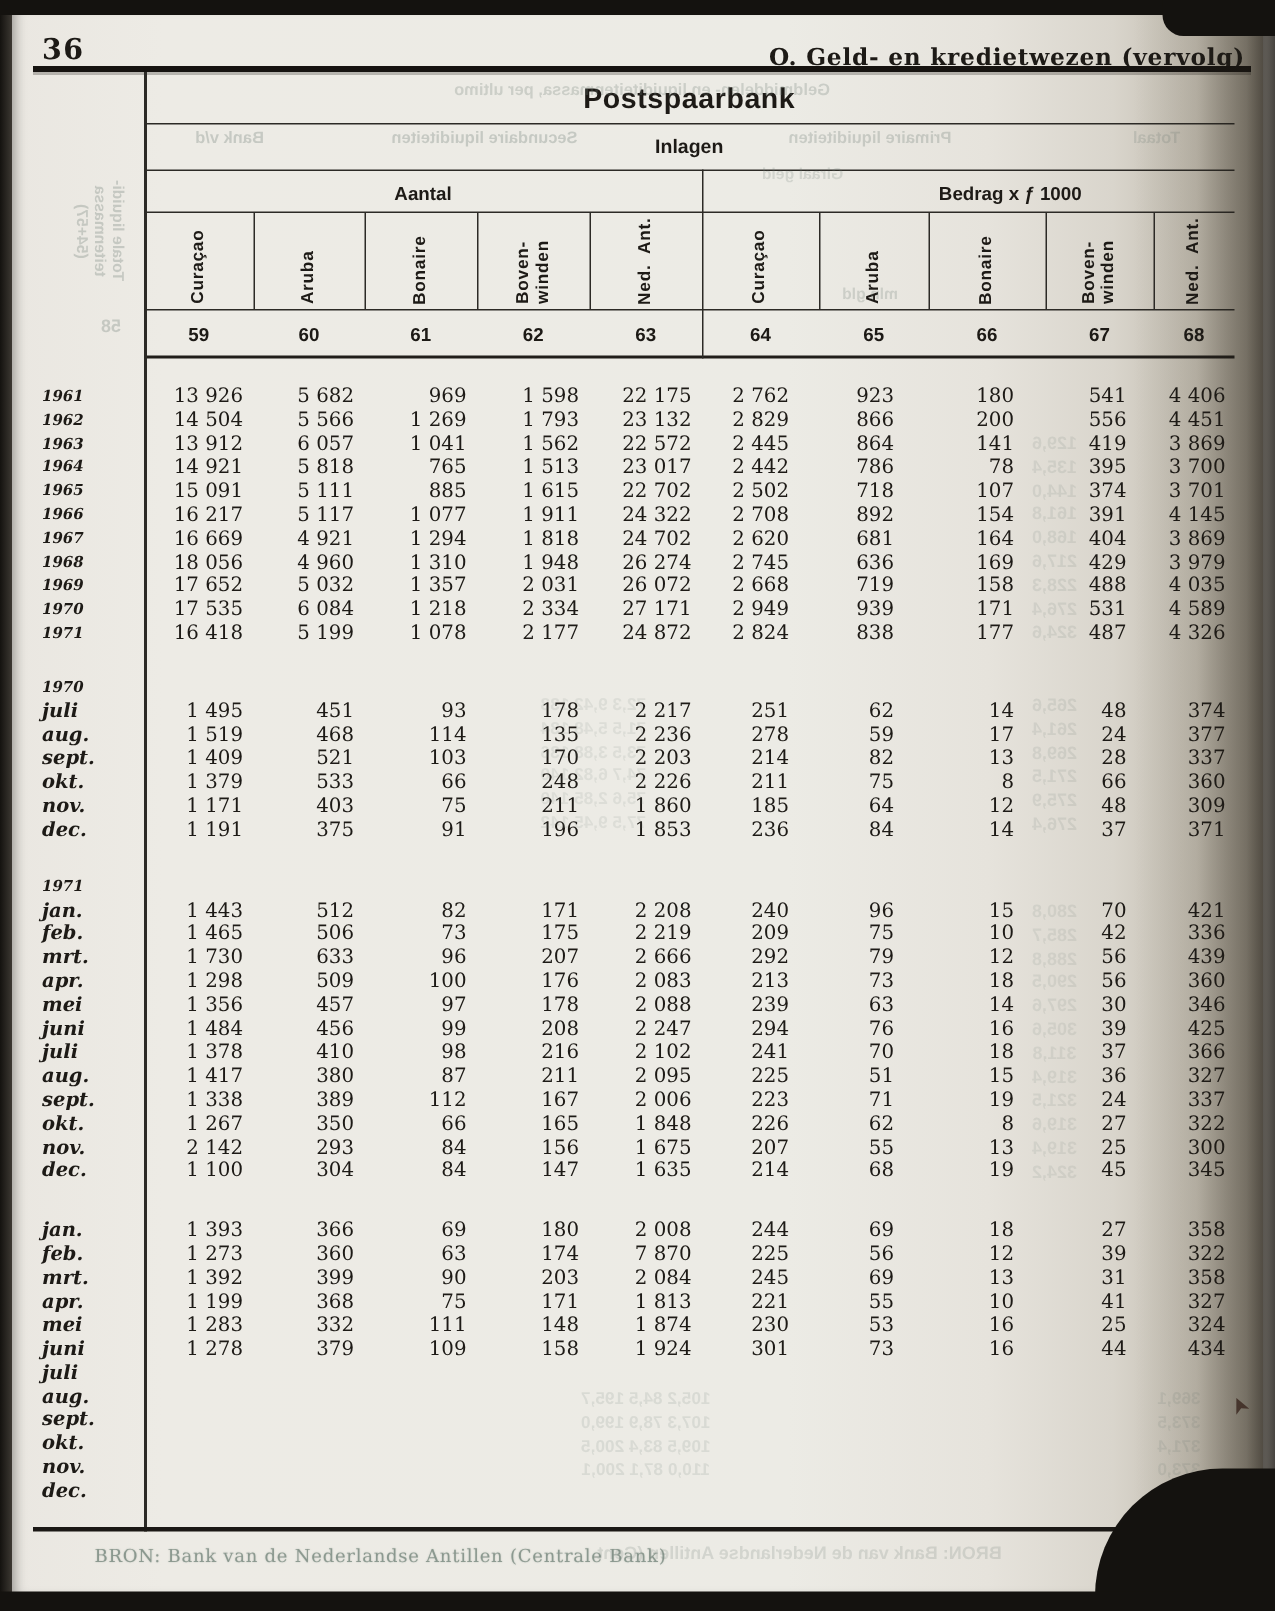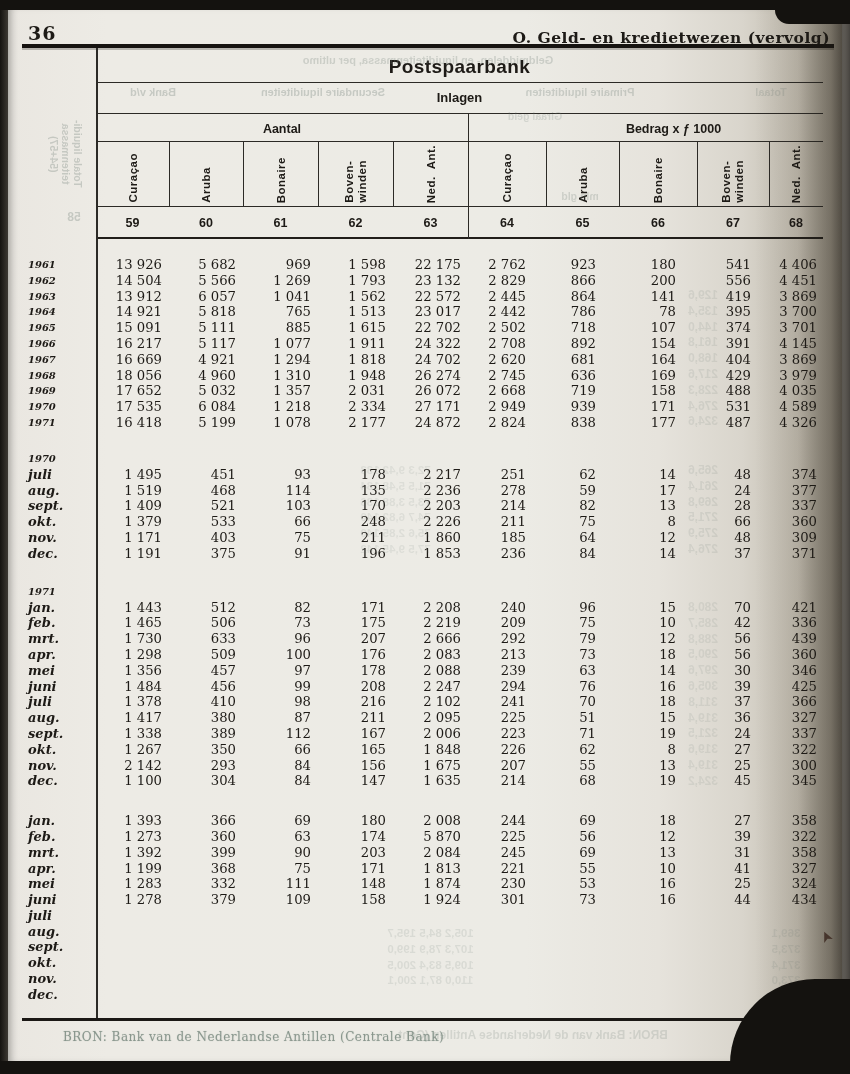--- a/index.html
+++ b/index.html
@@ -573,21 +573,21 @@
             <div class="c">18</div>
             <div class="c">27</div>
             <div class="c">358</div>
           </div>
           <div class="drow">
             <div class="lbl">feb.</div>
             <div class="c">1 273</div>
             <div class="c">360</div>
             <div class="c">63</div>
             <div class="c">174</div>
-            <div class="c">5 870</div>
+            <div class="c">7 870</div>
             <div class="c">225</div>
             <div class="c">56</div>
             <div class="c">12</div>
             <div class="c">39</div>
             <div class="c">322</div>
           </div>
           <div class="drow">
             <div class="lbl">mrt.</div>
             <div class="c">1 392</div>
             <div class="c">399</div>

